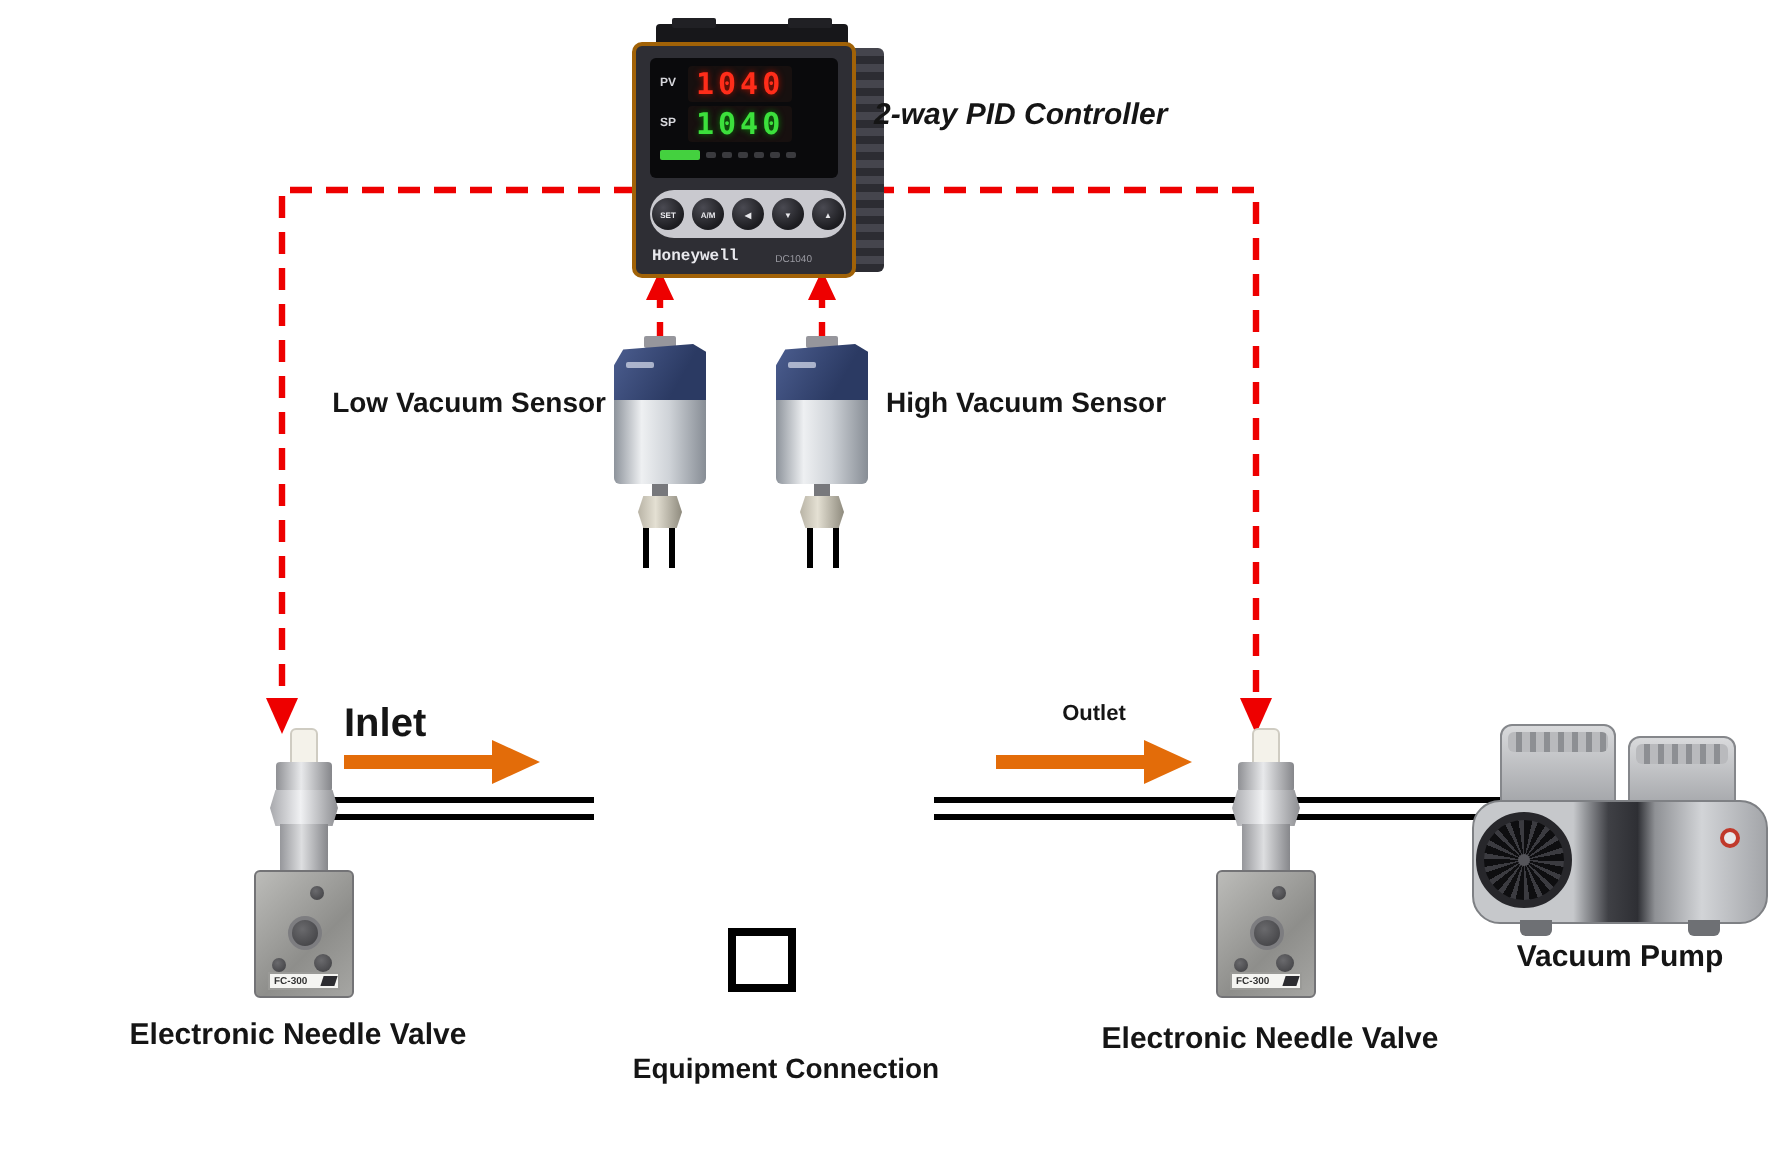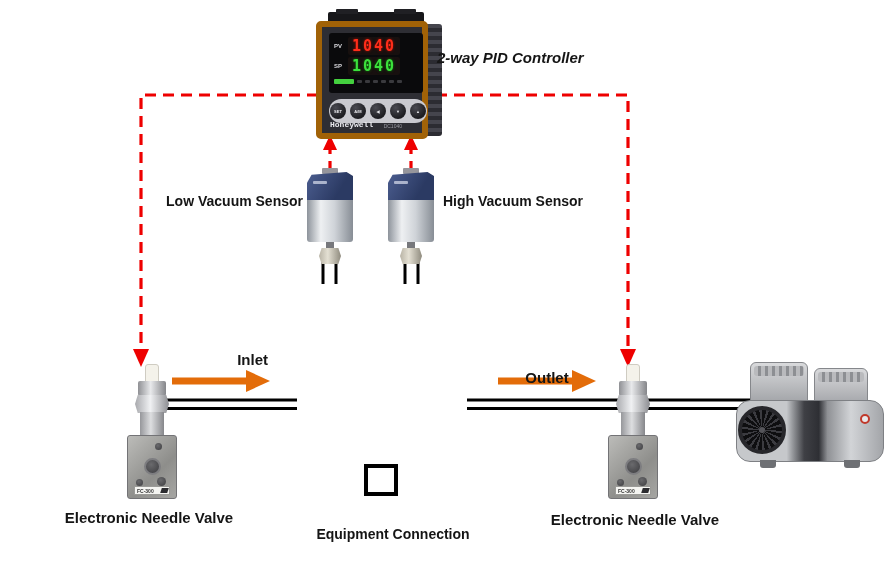--- a/index.html
+++ b/index.html
@@ -10,21 +10,21 @@
 
   
   svg.lines{position:absolute;left:0;top:0;z-index:1;}
 
   
   .pid{left:316px;top:12px;width:126px;height:130px;z-index:3;}
   .pid-mount{position:absolute;left:12px;top:0;width:96px;height:11px;background:#17171a;border-radius:2px;}
   .pid-mount:before,.pid-mount:after{content:"";position:absolute;top:-3px;width:22px;height:5px;background:#202024;border-radius:1px;}
   .pid-mount:before{left:8px;} .pid-mount:after{right:8px;}
   .pid-side{position:absolute;right:0;top:12px;width:16px;height:112px;background:repeating-linear-gradient(180deg,#45454d 0 4px,#2c2c32 4px 8px);border-radius:0 3px 3px 0;}
-  .pid-face{position:absolute;left:0;top:9px;width:112px;height:118px;background:#2e2e34;border:6px solid #a16207;border-radius:5px;box-sizing:border-box;}
+  .pid-face{position:absolute;left:0;top:9px;width:112px;height:118px;background:#2e2e34;border:2px solid #a16207;border-radius:5px;box-sizing:border-box;}
   .pid-screen{position:absolute;left:7px;top:6px;width:94px;height:60px;background:#0a0a0c;border-radius:3px;padding:3px 5px;box-sizing:border-box;}
   .pv-row,.sp-row{display:flex;align-items:center;gap:4px;height:20px;}
   .pv-tag,.sp-tag{font-size:6px;color:#d7d7dc;font-weight:700;width:10px;}
   .digits{font-family:"DejaVu Sans Mono",monospace;font-weight:700;font-size:15px;letter-spacing:2px;background:#17100f;padding:0 4px;border-radius:2px;}
   .pv-digits{color:#ff2d1a;text-shadow:0 0 3px #a01000;}
   .sp-digits{color:#3ce03c;text-shadow:0 0 3px #0a7a0a;}
   .led-row{display:flex;align-items:center;gap:3px;margin-top:3px;}
   .led-main{width:20px;height:5px;background:#44d13f;border-radius:1px;}
   .led-dot{width:5px;height:3px;background:#3a3a3e;border-radius:1px;}
   .pid-btnstrip{position:absolute;left:7px;top:72px;width:98px;height:24px;background:#c9c9cf;border-radius:12px;display:flex;align-items:center;justify-content:center;gap:4px;}
@@ -73,22 +73,22 @@
      background:repeating-conic-gradient(#0e0e10 0 12deg,#3b3b40 12deg 20deg);}
   .pump-fan:after{content:"";position:absolute;left:17px;top:17px;width:6px;height:6px;border-radius:50%;background:#55555a;}
   .pump-foot{position:absolute;bottom:0;width:16px;height:8px;background:#6e7074;border-radius:0 0 3px 3px;}
   .pf1{left:24px;} .pf2{left:108px;}
   .pump-badge{position:absolute;right:14px;top:52px;width:10px;height:10px;border-radius:50%;border:2px solid #c0392b;box-sizing:border-box;background:#e8e9eb;}
 
   
   .l-controller{left:437px;top:49px;font-size:15px;font-style:italic;}
   .l-lowsensor{left:150px;top:193px;width:153px;text-align:right;font-size:14px;}
   .l-highsensor{left:443px;top:193px;font-size:14px;}
-  .l-inlet{left:172px;top:351px;width:96px;text-align:right;font-size:15px;}
-  .l-outlet{left:498px;top:351px;width:98px;text-align:center;font-size:15px;margin-top:18px;}
+  .l-inlet{left:172px;top:351px;width:96px;text-align:left;font-size:20px;}
+  .l-outlet{left:498px;top:351px;width:98px;text-align:center;font-size:11px;}
   .l-equip{left:293px;top:526px;width:200px;text-align:center;font-size:14px;}
   .l-valve-left{left:38px;top:509px;width:222px;text-align:center;font-size:15px;}
   .l-valve-right{left:524px;top:511px;width:222px;text-align:center;font-size:15px;}
   .l-pump{left:736px;top:470px;width:148px;text-align:center;font-size:15px;}
   .z6{z-index:6;}
 </style>
 </head>
 <body>
 
 <div class="canvas">
@@ -220,17 +220,18 @@
 
   <div class="abs pump">
     <div class="pump-head ph1"></div>
     <div class="pump-head ph2"></div>
     <div class="pump-body"></div>
     <div class="pump-fan"></div>
     <div class="pump-badge"></div>
     <div class="pump-foot pf1"></div>
     <div class="pump-foot pf2"></div>
   </div>
+  <div class="lbl l-pump z6">Vacuum Pump</div>
 
   <div class="lbl l-inlet z6">Inlet</div>
   <div class="lbl l-outlet z6">Outlet</div>
 
 </div>
 
 </body></html>

